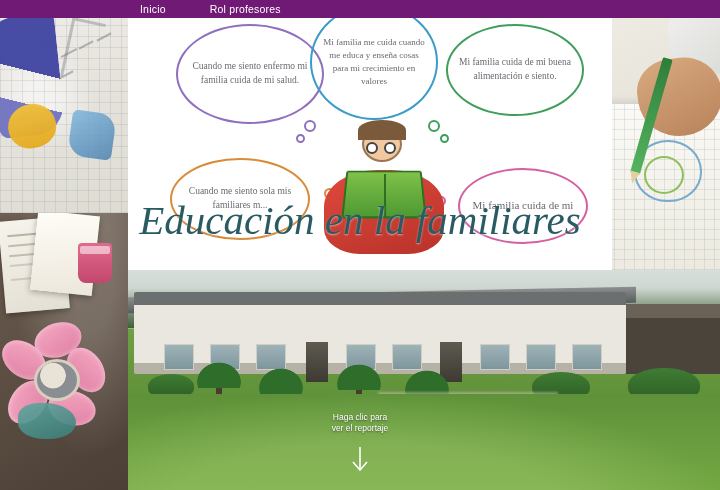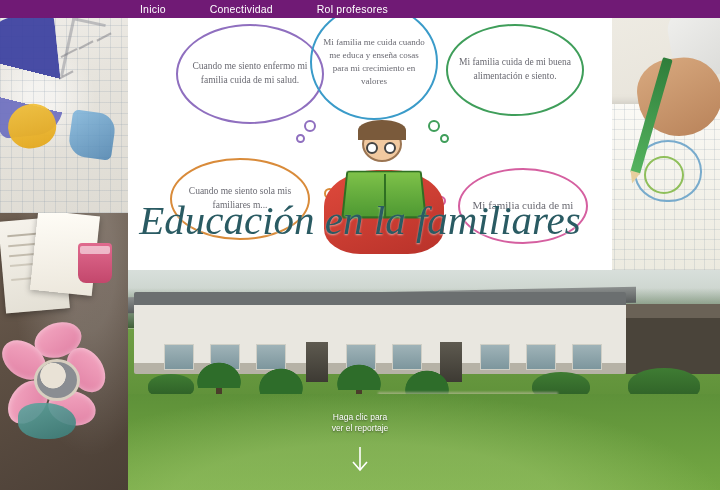--- a/index.html
+++ b/index.html
@@ -473,18 +473,17 @@
     <div>ver el reportaje</div>
     <svg class="arrow-down" viewBox="0 0 22 28" fill="none" stroke="currentColor" stroke-width="1.6">
       <line x1="11" y1="2" x2="11" y2="24"></line>
       <polyline points="4,17 11,25 18,17"></polyline>
     </svg>
   </div>
 
   <div class="navbar">
     <div class="nav-items">
       <div class="nav-item">Inicio</div>
-      <div class="nav-item">Conectividad</div>
       <div class="nav-item">Rol profesores</div>
     </div>
   </div>
 
 </div>
 
 </body></html>

